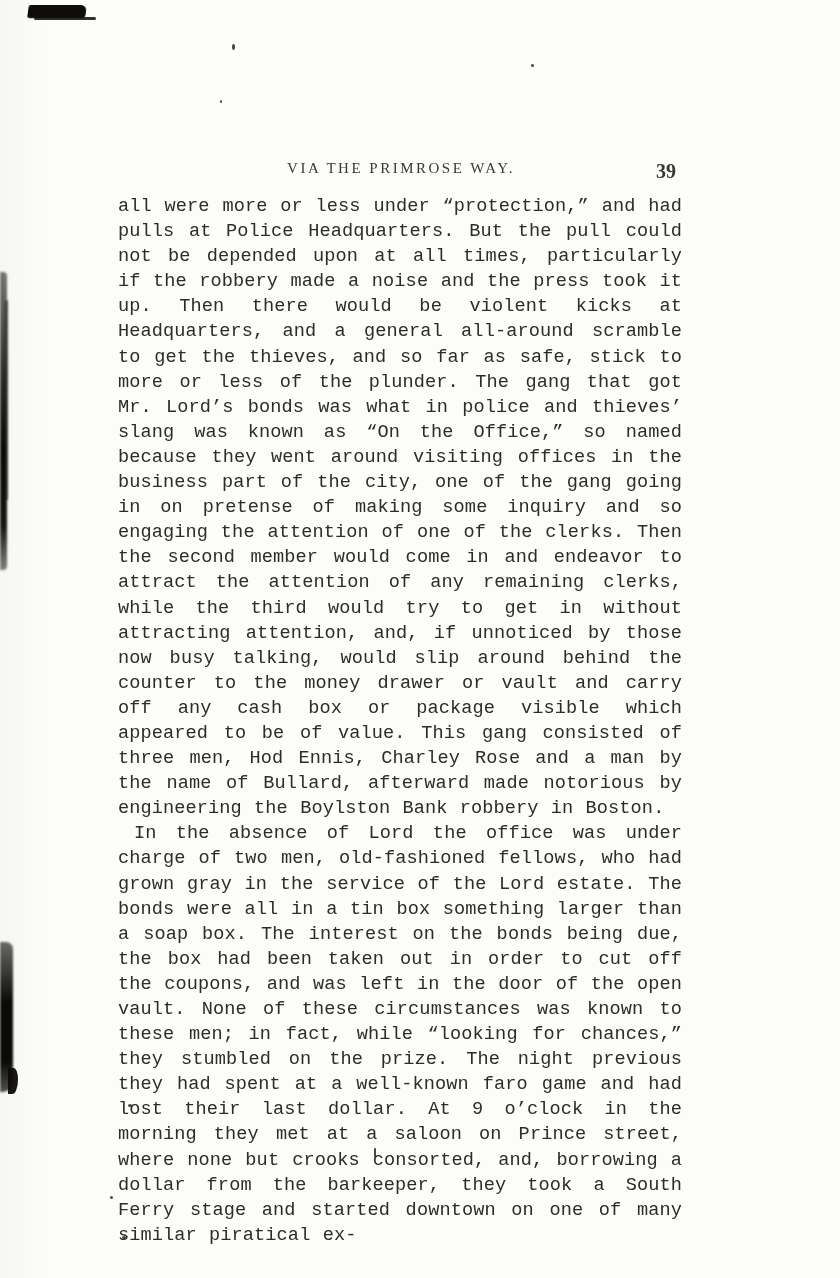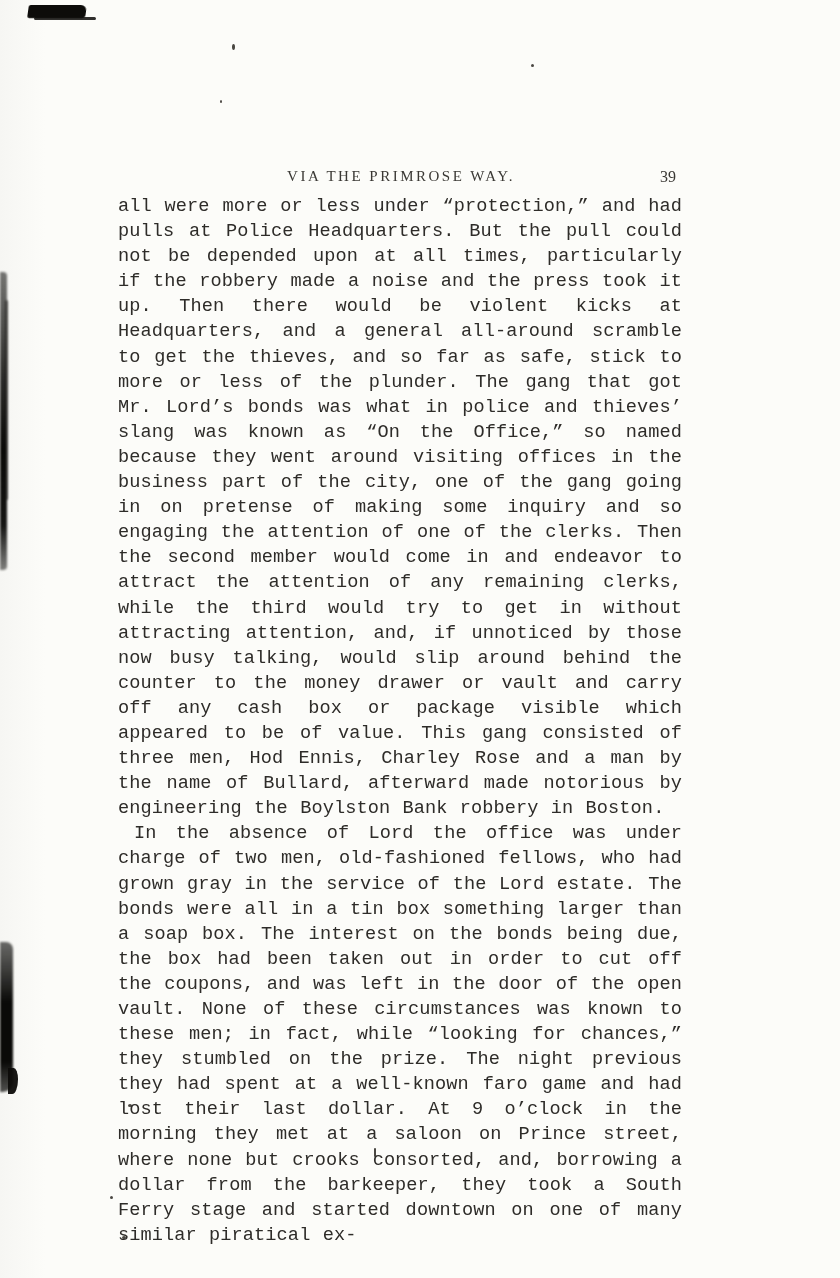--- a/index.html
+++ b/index.html
@@ -13,38 +13,39 @@
     height: 1278px;
     background: linear-gradient(90deg, #f6f6f3 0px, #fcfcf9 45px, #fcfcf9 100%);
     overflow: hidden;
     font-family: "Liberation Serif", "DejaVu Serif", serif;
     color: #2e2c29;
   }
 
   
   .header {
     position: absolute;
-    top: 168px;
+    top: 160px;
     left: 120px;
     width: 562px;
     height: 22px;
   }
   .running-title {
     display: block;
     text-align: center;
     font-size: 15px;
     letter-spacing: 2.5px;
     color: #3a3834;
   }
   .page-number {
     position: absolute;
     right: 6px;
     top: 0;
-    font-size: 16px;
+    font-size: 20px;
     color: #3a3834;
+    font-weight: bold;
   }
 
   
   .body-text {
     position: absolute;
     top: 194px;
     left: 118px;
     width: 564px;
     font-size: 18.6px;
     line-height: 25.1px;

